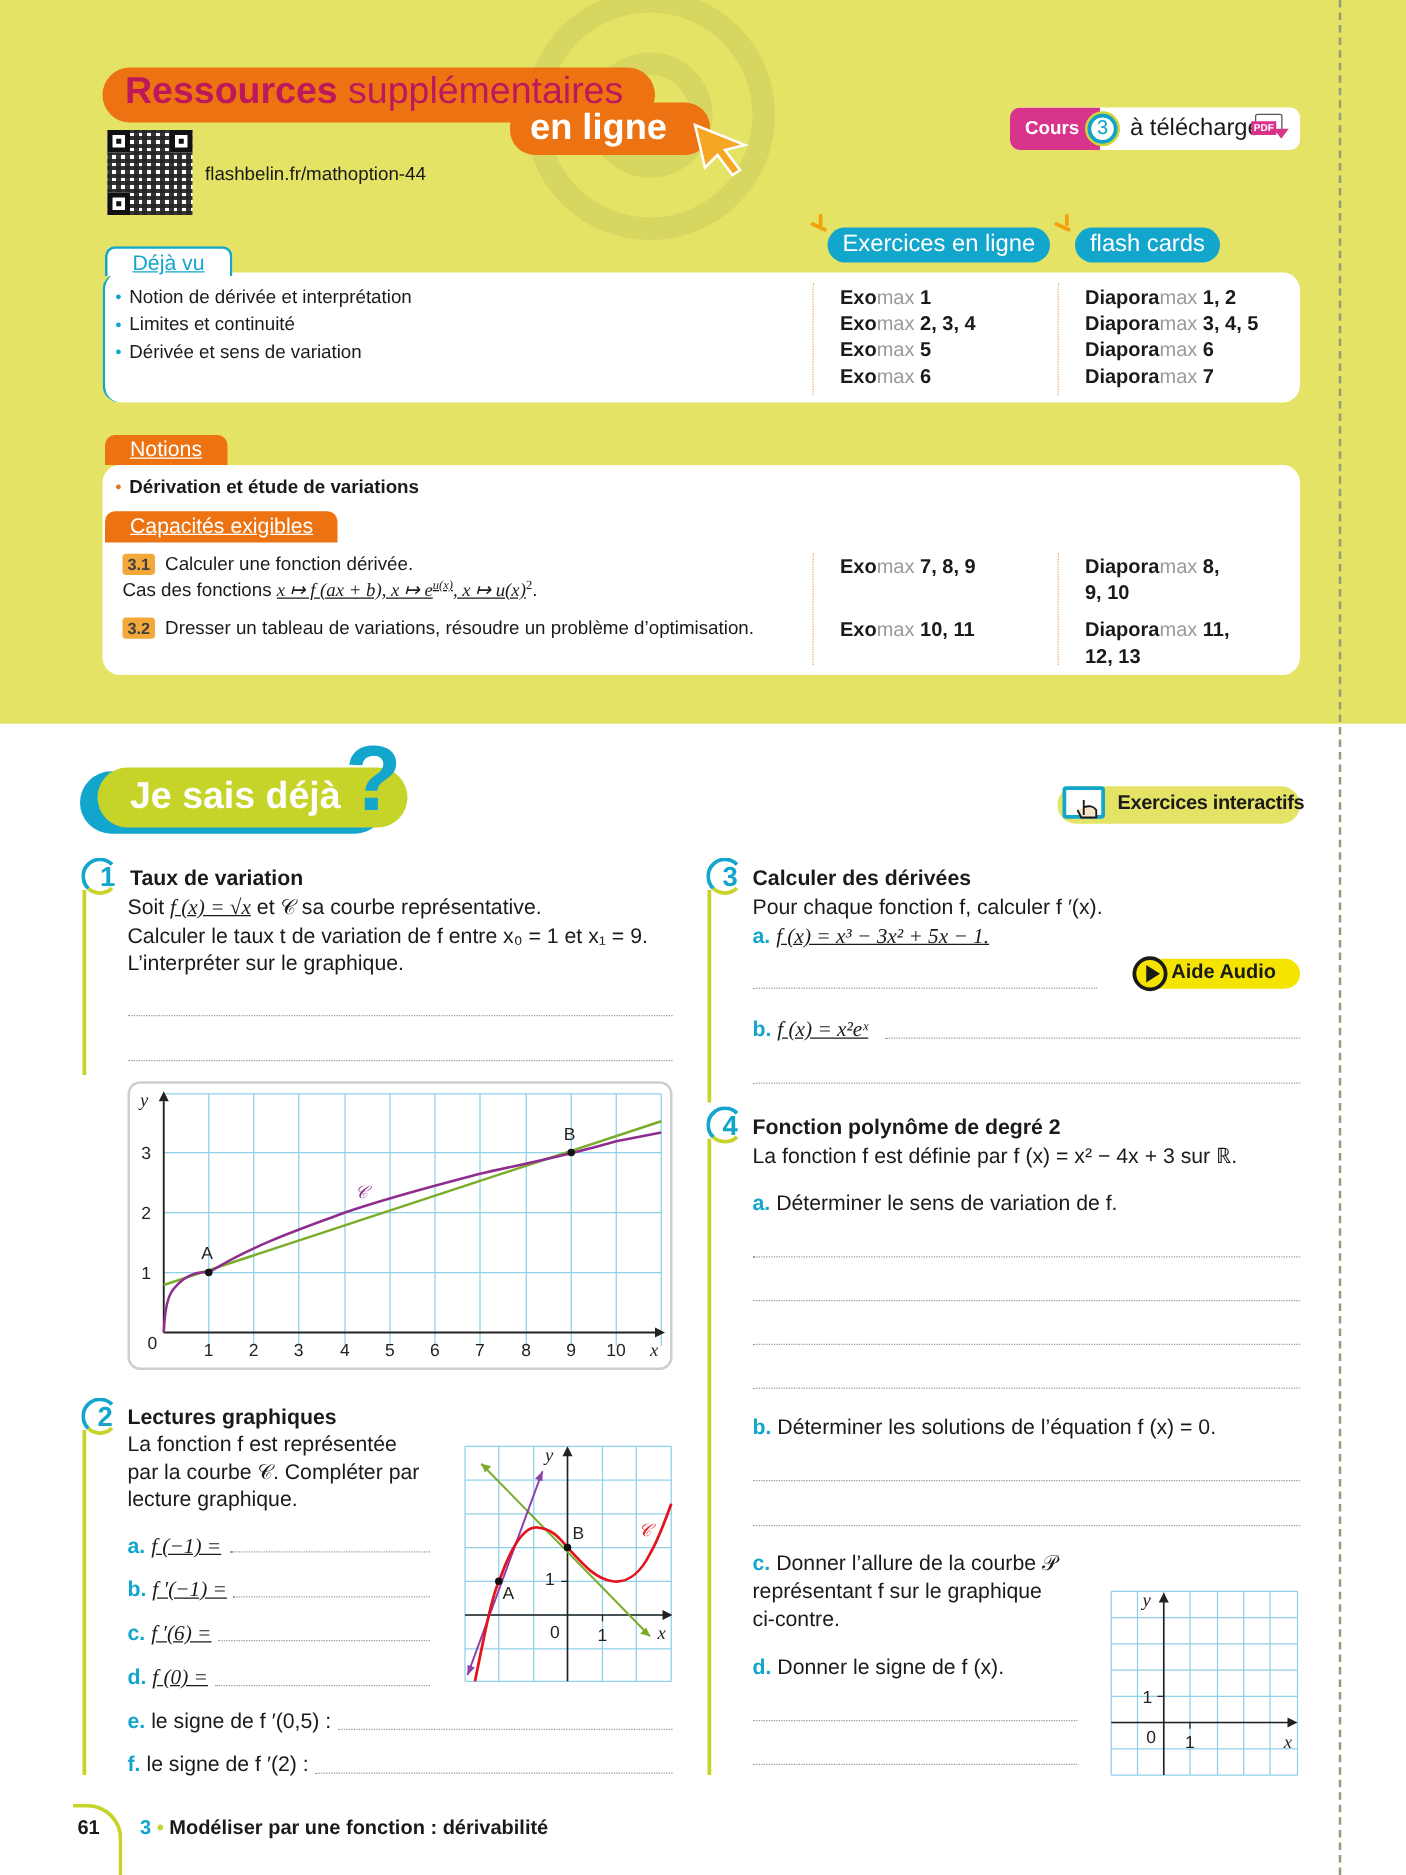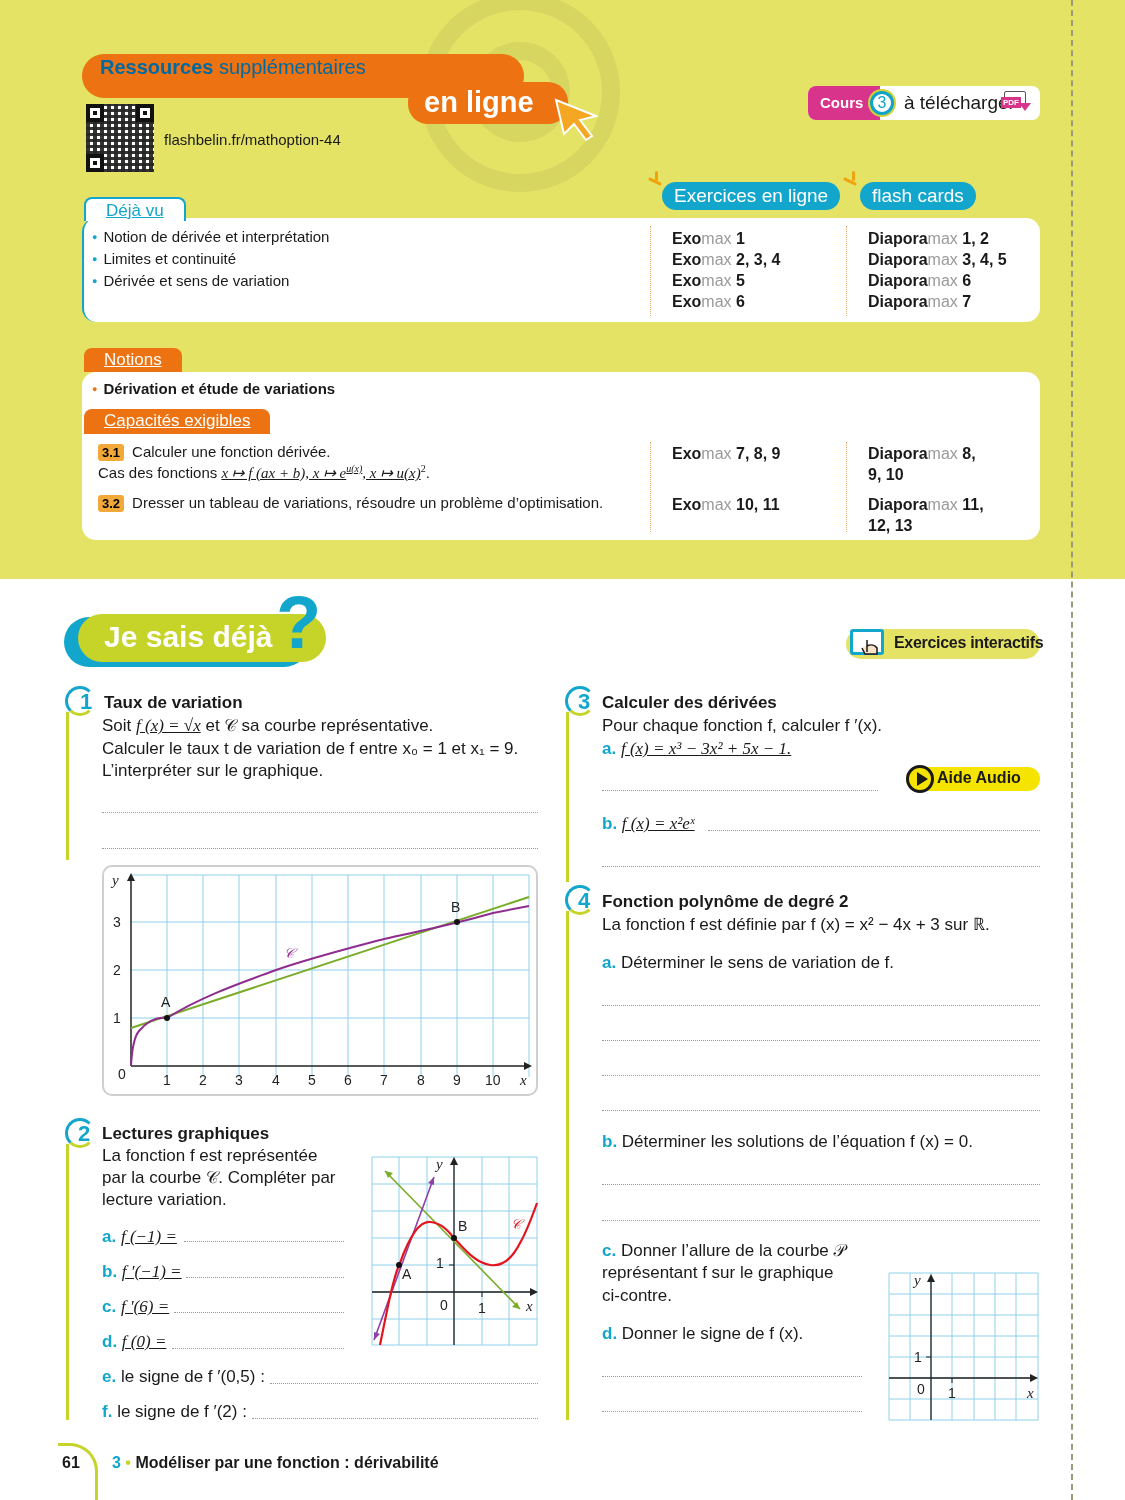--- a/index.html
+++ b/index.html
@@ -8,21 +8,21 @@
   .abs { position: absolute; }
 
   
   #band { position: absolute; left: 0; top: 0; width: 1125px; height: 579px; background: #e4e366; }
   .ring { position: absolute; border-radius: 50%; border: 18px solid rgba(200,198,90,0.45); }
   .dash-line { position: absolute; left: 1071px; top: 0; width: 0; height: 1500px; border-left: 2px dashed #9a9a7a; }
 
   
   .title-pill { position: absolute; left: 82px; top: 54px; width: 442px; height: 44px; background: #ed7211; border-radius: 22px; }
   .title-pill2 { position: absolute; left: 408px; top: 82px; width: 160px; height: 42px; background: #ed7211; border-radius: 20px; }
-  .title-main { position: absolute; left: 100px; top: 56px; color: #0369a1; font-size: 20px; white-space: nowrap; text-align: center; }
+  .title-main { position: absolute; left: 100px; top: 56px; color: #be185d; font-size: 30px; white-space: nowrap; text-align: center; }
   .title-main b { font-weight: bold; }
   .title-sub { position: absolute; left: 424px; top: 86px; color: #fff; font-size: 29px; font-weight: bold; white-space: nowrap; }
 
   .qr { position: absolute; left: 86px; top: 104px; width: 68px; height: 68px; background:
       repeating-linear-gradient(90deg, #111 0 4px, transparent 4px 7px),
       repeating-linear-gradient(0deg, #111 0 3px, transparent 3px 6px); background-blend-mode: multiply; }
   .qr-wrap { position: absolute; left: 86px; top: 104px; width: 68px; height: 68px; background: #fff; }
   .qr-corner { position: absolute; width: 18px; height: 18px; border: 4px solid #111; background: #fff; }
   .qr-corner::after { content: ""; position: absolute; left: 3px; top: 3px; width: 4px; height: 4px; background: #111; }
   .url { position: absolute; left: 164px; top: 131px; font-size: 15px; color: #1a1a1a; }
@@ -50,21 +50,21 @@
   .bullet-list li { height: 22px; line-height: 22px; white-space: nowrap; }
   .bullet-list li::before { content: "●"; font-size: 9px; margin-right: 6px; vertical-align: 2px; }
   .bl-blue li::before { color: #12a6cc; }
   .bl-orange li::before { color: #ed7211; }
 
   .vdots { position: absolute; width: 0; border-left: 1.5px dotted #e0b070; }
   .res-col { position: absolute; font-size: 16px; font-weight: bold; }
   .res-col div { height: 21px; line-height: 21px; white-space: nowrap; }
   .max { color: #9a9a9a; font-weight: normal; }
 
-  .cap-num { display: inline-block; background: #f2a93a; color: #000000; font-weight: bold; font-size: 13px; padding: 0 4px; border-radius: 3px; margin-right: 8px; line-height: 17px; }
+  .cap-num { display: inline-block; background: #f2a93a; color: #404040; font-weight: bold; font-size: 13px; padding: 0 4px; border-radius: 3px; margin-right: 8px; line-height: 17px; }
   .cap-line { position: absolute; font-size: 15px; white-space: nowrap; }
   .math { font-family: "Liberation Serif", serif; font-style: italic; text-decoration: underline; }
   .mathr { font-family: "Liberation Serif", serif; }
 
   
   .jsd-shadow { position: absolute; left: 64px; top: 617px; width: 245px; height: 50px; background: #12a6cc; border-radius: 25px; }
   .jsd-pill { position: absolute; left: 78px; top: 614px; width: 248px; height: 48px; background: #c6d42a; border-radius: 24px; }
   .jsd-text { position: absolute; left: 104px; top: 620px; color: #fff; font-size: 30px; font-weight: bold; white-space: nowrap; }
   .jsd-q { position: absolute; left: 276px; top: 586px; color: #12a6cc; font-size: 74px; font-weight: bold; line-height: 74px; }
 
@@ -262,21 +262,21 @@
     <text x="180" y="91" font-family="Liberation Serif, serif" font-style="italic" font-size="14" fill="#8e2d8e">𝒞</text>
   </svg>
 </div>
 
 <div class="ex-arc" style="left:65px;top:1118px"></div>
 <div class="ex-bar" style="left:66px;top:1144px;height:276px"></div>
 <div class="ex-num" style="left:78px;top:1121px">2</div>
 <div class="ex-title" style="left:102px;top:1124px">Lectures graphiques</div>
 <div class="txt" style="left:102px;top:1145px">La fonction f est représentée</div>
 <div class="txt" style="left:102px;top:1167px">par la courbe 𝒞. Compléter par</div>
-<div class="txt" style="left:102px;top:1189px">lecture variation.</div>
+<div class="txt" style="left:102px;top:1189px">lecture graphique.</div>
 
 <div class="txt" style="left:102px;top:1226px"><span class="lbl">a.</span> <span class="math">f (−1) =</span></div>
 <div class="dotline" style="left:184px;top:1241px;width:160px"></div>
 <div class="txt" style="left:102px;top:1261px"><span class="lbl">b.</span> <span class="math">f ′(−1) =</span></div>
 <div class="dotline" style="left:186px;top:1277px;width:158px"></div>
 <div class="txt" style="left:102px;top:1296px"><span class="lbl">c.</span> <span class="math">f ′(6) =</span></div>
 <div class="dotline" style="left:174px;top:1312px;width:170px"></div>
 <div class="txt" style="left:102px;top:1331px"><span class="lbl">d.</span> <span class="math">f (0) =</span></div>
 <div class="dotline" style="left:172px;top:1348px;width:172px"></div>
 <div class="txt" style="left:102px;top:1366px"><span class="lbl">e.</span> <span>le signe de f ′(0,5) :</span></div>

